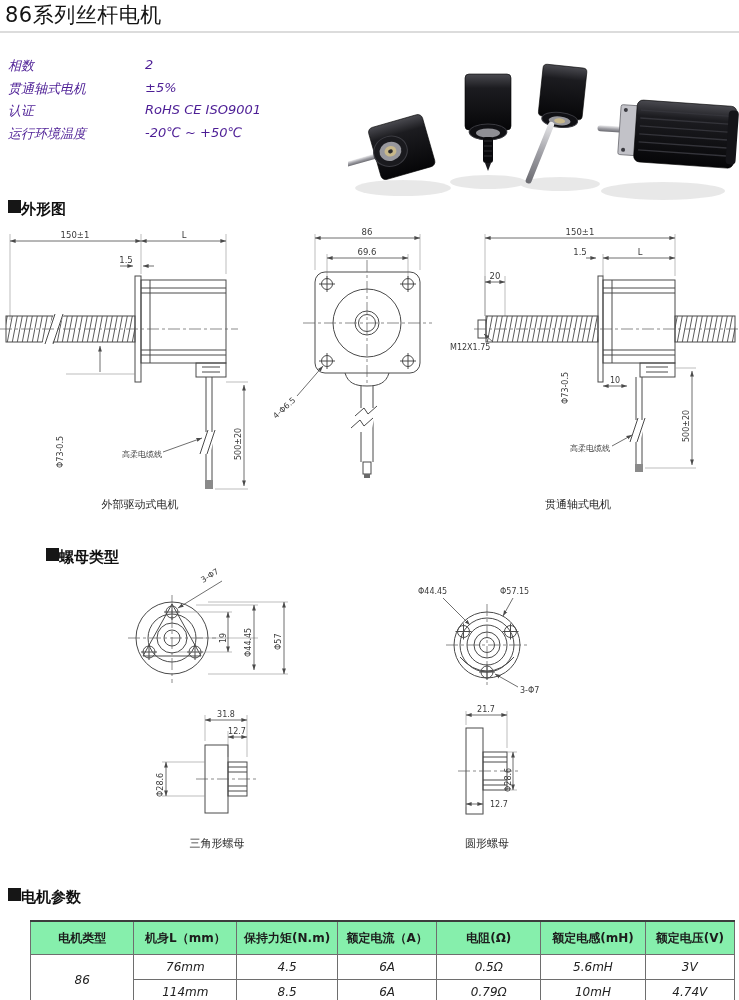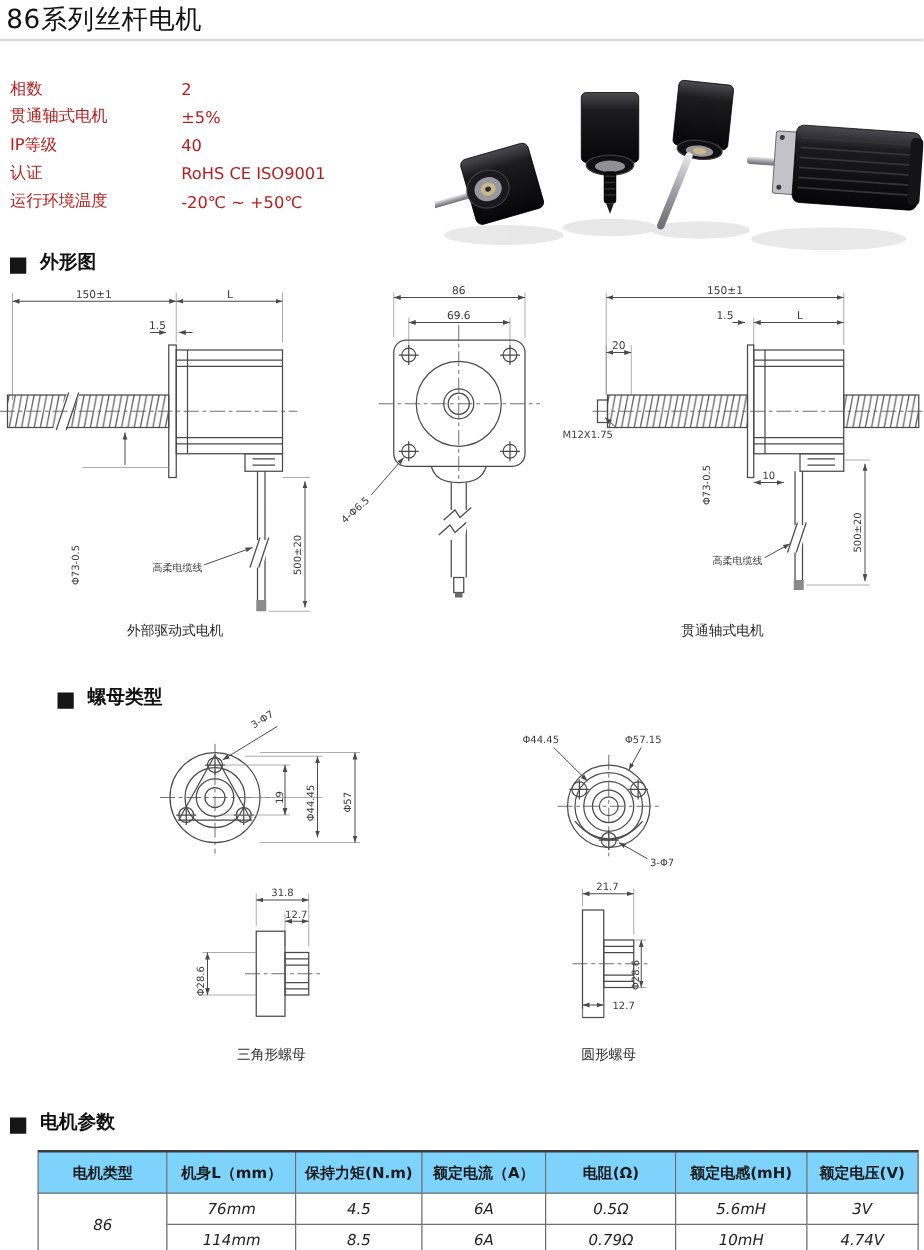--- a/index.html
+++ b/index.html
@@ -7,25 +7,25 @@
     width:739px;height:1000px;position:relative;overflow:hidden;
     background:#ffffff;color:#2d2d2d;
     font-family:"DejaVu Sans","Liberation Sans",sans-serif;
   }
   .title{
     position:absolute;left:5px;top:1px;
     font-size:21px;font-weight:normal;color:#121212;letter-spacing:0.5px;text-align:center;
   }
   .title-rule{position:absolute;left:0;top:31px;width:739px;height:2px;background:#dcdcdc;}
   .specs{position:absolute;left:8px;top:57px;width:330px;}
-  .spec-row{display:flex;height:22.5px;align-items:flex-end;font-size:13px;color:#b91c1c;}
+  .spec-row{display:flex;height:22.5px;align-items:flex-start;font-size:13px;color:#4c1d95;font-style:italic;}
   .spec-label{width:137px;flex:none;}
   .spec-value{flex:1;}
   .photo{position:absolute;left:348px;top:36px;}
-  .sec{position:absolute;display:flex;align-items:flex-end;gap:11px;}
+  .sec{position:absolute;display:flex;align-items:flex-start;}
   .sec-square{width:13px;height:13px;background:#161616;flex:none;}
   .sec-label{font-size:15px;font-weight:bold;color:#101010;}
   #sec-outline{left:8px;top:200px;}
   #sec-nut{left:8px;top:548px;margin-left:38px;}
   #sec-params{left:8px;top:888px;}
   .outline-svg{position:absolute;left:0;top:224px;}
   .nut-svg{position:absolute;left:0;top:565px;}
   
   .ln{stroke:#4a4a4a;fill:none;stroke-width:1;}
   .lt{stroke:#909090;fill:none;stroke-width:0.6;}
@@ -37,42 +37,38 @@
   .wh{fill:#ffffff;stroke:none;}
   
   .params-table{
     position:absolute;left:30px;top:920px;width:705px;
     border-collapse:collapse;table-layout:fixed;
     font-size:12px;color:#222;
   }
   .params-table th,.params-table td{
     border:1px solid #6e6e6e;text-align:center;vertical-align:middle;padding:0;
   }
-  .params-table th{background:#7dd3fc;height:32px;font-weight:bold;font-size:12px;color:#1c1c1c;}
+  .params-table th{background:#86efac;height:32px;font-weight:bold;font-size:12px;color:#1c1c1c;}
   .params-table td{height:24px;background:#fff;font-style:italic;}
   .params-table{border-top:2px solid #3c3c3c;border-bottom:3px solid #3c3c3c;}
 </style>
 </head>
 <body>
 
 <div class="title">86系列丝杆电机</div>
 <div class="title-rule"></div>
 
 <div class="specs">
   <div class="spec-row">
       <span class="spec-label">相数</span>
       <span class="spec-value">2</span>
     </div>
   <div class="spec-row">
       <span class="spec-label">贯通轴式电机</span>
       <span class="spec-value">±5%</span>
-    </div>
-  <div class="spec-row">
-      <span class="spec-label">IP等级</span>
-      <span class="spec-value">40</span>
     </div>
   <div class="spec-row">
       <span class="spec-label">认证</span>
       <span class="spec-value">RoHS CE ISO9001</span>
     </div>
   <div class="spec-row">
       <span class="spec-label">运行环境温度</span>
       <span class="spec-value">-20℃ ~ +50℃</span>
     </div>
 </div>

